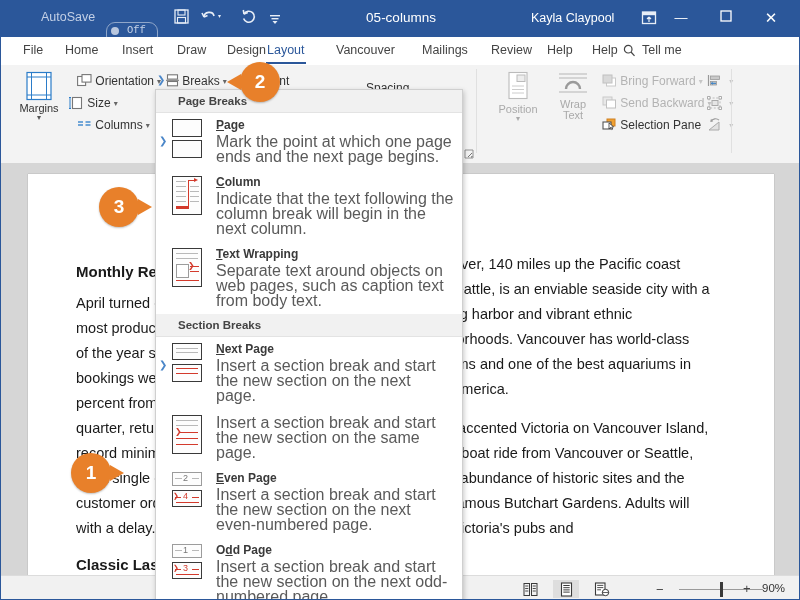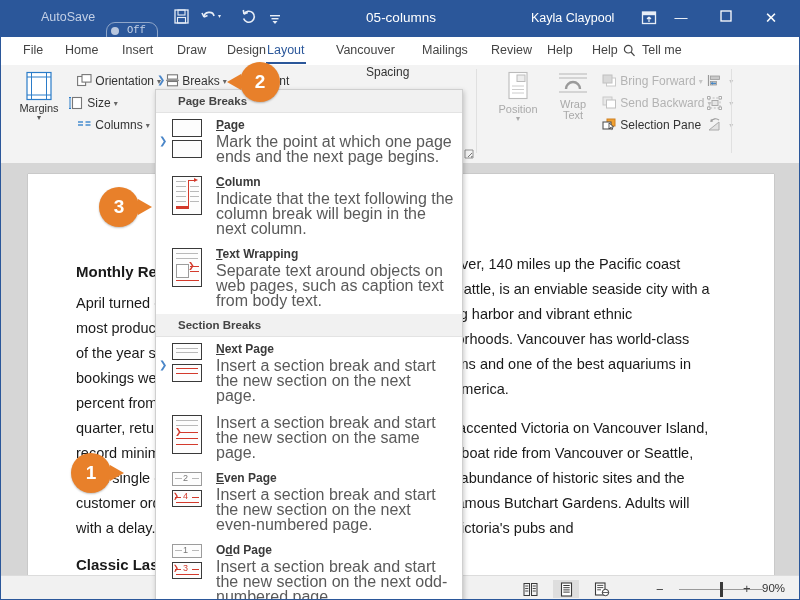--- a/index.html
+++ b/index.html
@@ -246,21 +246,21 @@
         <svg width="13" height="13" viewBox="0 0 13 13" style="vertical-align:-2px;">
           <rect x="1.5" y="0.8" width="10" height="4.3" fill="#fff" stroke="#777" stroke-width="1.1"></rect>
           <rect x="1.5" y="7.5" width="10" height="4.3" fill="#fff" stroke="#777" stroke-width="1.1"></rect>
           <line x1="0" y1="6.3" x2="13" y2="6.3" stroke="#777" stroke-width="1"></line>
         </svg>
       </span>
       <span>Breaks</span><span class="cv">▾</span>
     </span>
 
     <span class="smbtn" style="left:255px;top:9px;">Indent</span>
-    <span class="smbtn" style="left:365px;top:0;">Spacing</span>
+    <span class="smbtn" style="left:365px;top:16px;">Spacing</span>
 
     <div class="grp-label" style="left:93px;top:146px;">Page Setup</div>
     <span class="dlg-launch" style="left:463px;top:84px;">
       <svg width="10" height="10" viewBox="0 0 10 10">
           <path d="M1 1 H9 V9 H1 Z" fill="none" stroke="#888" stroke-width="0.9"></path>
           <path d="M4 8 L8 4 M8 7 V8 H7" stroke="#666" stroke-width="0.9" fill="none"></path>
         </svg>
     </span>
 
     <div class="spin" style="left:444px;top:26px;"></div>

